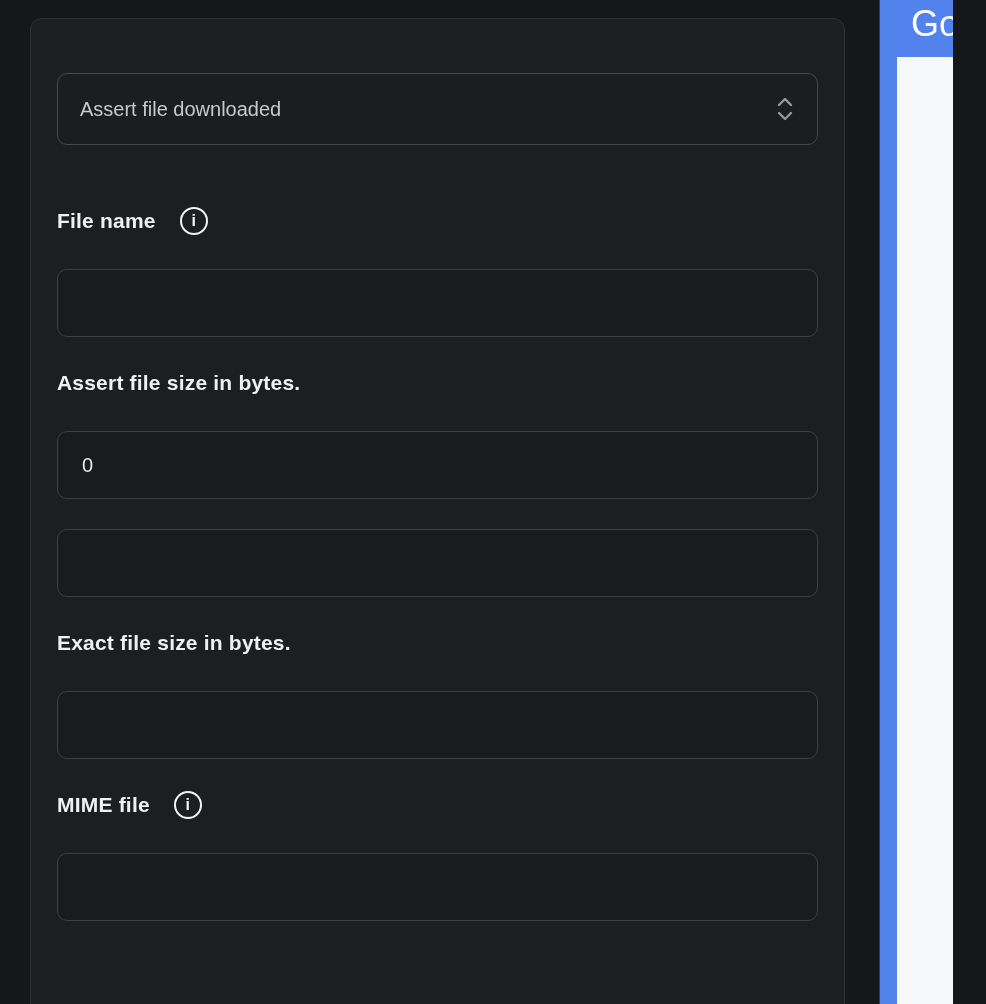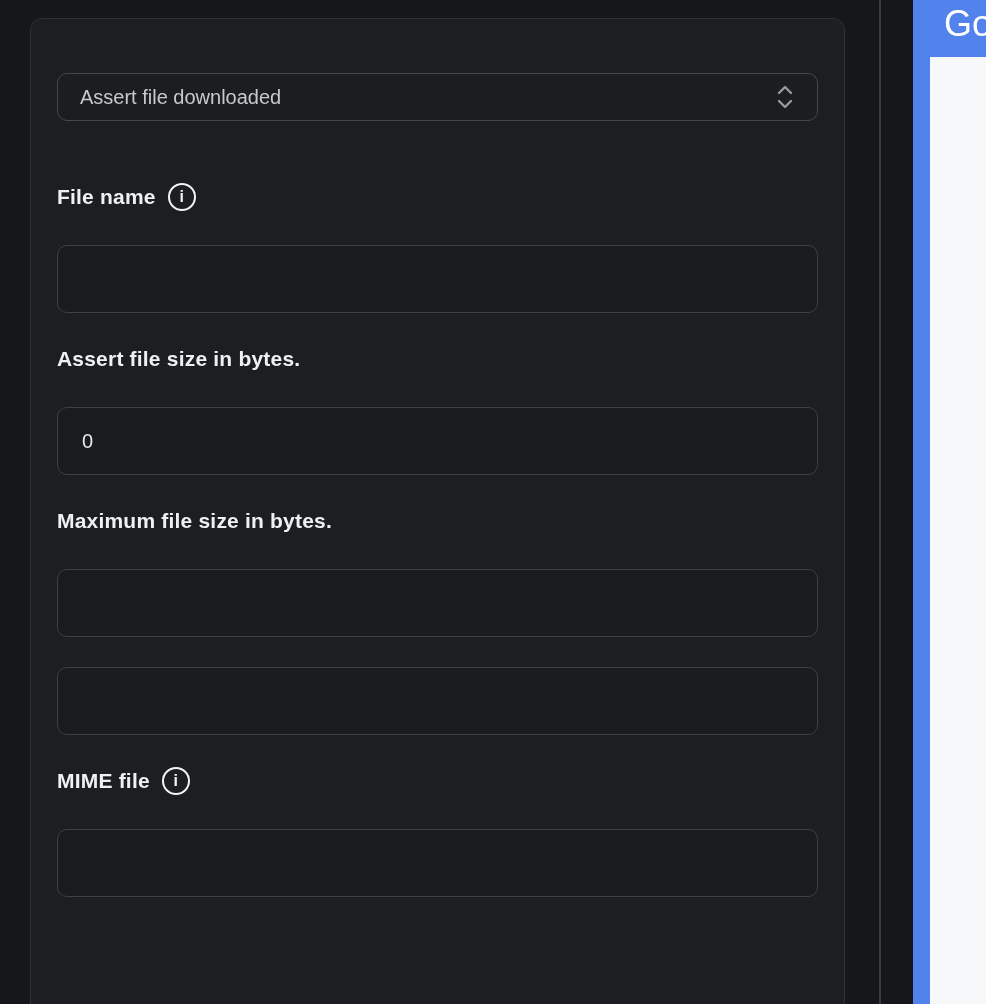--- a/index.html
+++ b/index.html
@@ -17,32 +17,32 @@
     left: 30px; top: 18px;
     width: 815px; height: 1100px;
     background: #1c1e22;
     border: 1px solid #2f3136;
     border-radius: 12px;
     padding: 54px 26px 0 26px;
   }
 
   .select-control {
     display: flex; align-items: center; justify-content: space-between;
-    height: 48px;
+    height: 72px;
     border: 1px solid #45474d;
     border-radius: 10px;
     padding: 0 22px;
     color: #c7c9cd;
     font-size: 20px;
     cursor: pointer;
     background: #1b1d21;
   }
   .select-control .chev { width: 20px; height: 26px; flex: 0 0 auto; }
   .field-label-row {
-    display: flex; align-items: center; gap: 12px;
+    display: flex; align-items: center; gap: 24px;
     margin-top: 30px;
     margin-bottom: 32px;
     height: 32px;
   }
   .field-label-row.first { margin-top: 60px; }
   .field-label {
     color: #eef0f2;
     font-size: 21px;
     font-weight: 700;
     letter-spacing: 0.2px;
@@ -75,21 +75,21 @@
 
   
   .divider {
     position: absolute;
     left: 879px; top: 0;
     width: 2px; height: 1004px;
     background: #3a3c42;
   }
   .preview {
     position: absolute;
-    left: 913px; top: 0;
+    left: 880px; top: 0;
     width: 73px; height: 1004px;
     background: #5283ec;
   }
   .preview-header {
     position: absolute;
     left: 0; top: 0;
     width: 73px; height: 57px;
     background: #5283ec;
     color: #ffffff;
     font-size: 36px;
@@ -125,25 +125,25 @@
       <span class="field-label">File name</span>
       <span class="info-icon">i</span>
     </div>
     <input class="text-input" type="text" value="" style="">
 
     <div class="field-label-row">
       <span class="field-label">Assert file size in bytes.</span>
     </div>
     <input class="text-input" type="text" value="0" style="">
 
-    <div class="field-label-row">
-      <span class="field-label">Maximum file size in bytes.</span>
-    </div>
     <input class="text-input" type="text" value="" style="">
 
+    <div class="field-label-row">
+      <span class="field-label">Exact file size in bytes.</span>
+    </div>
     <input class="text-input" type="text" value="" style="">
 
     <div class="field-label-row">
       <span class="field-label">MIME file</span>
       <span class="info-icon">i</span>
     </div>
     <input class="text-input" type="text" value="" style="">
 
   </div>
 

